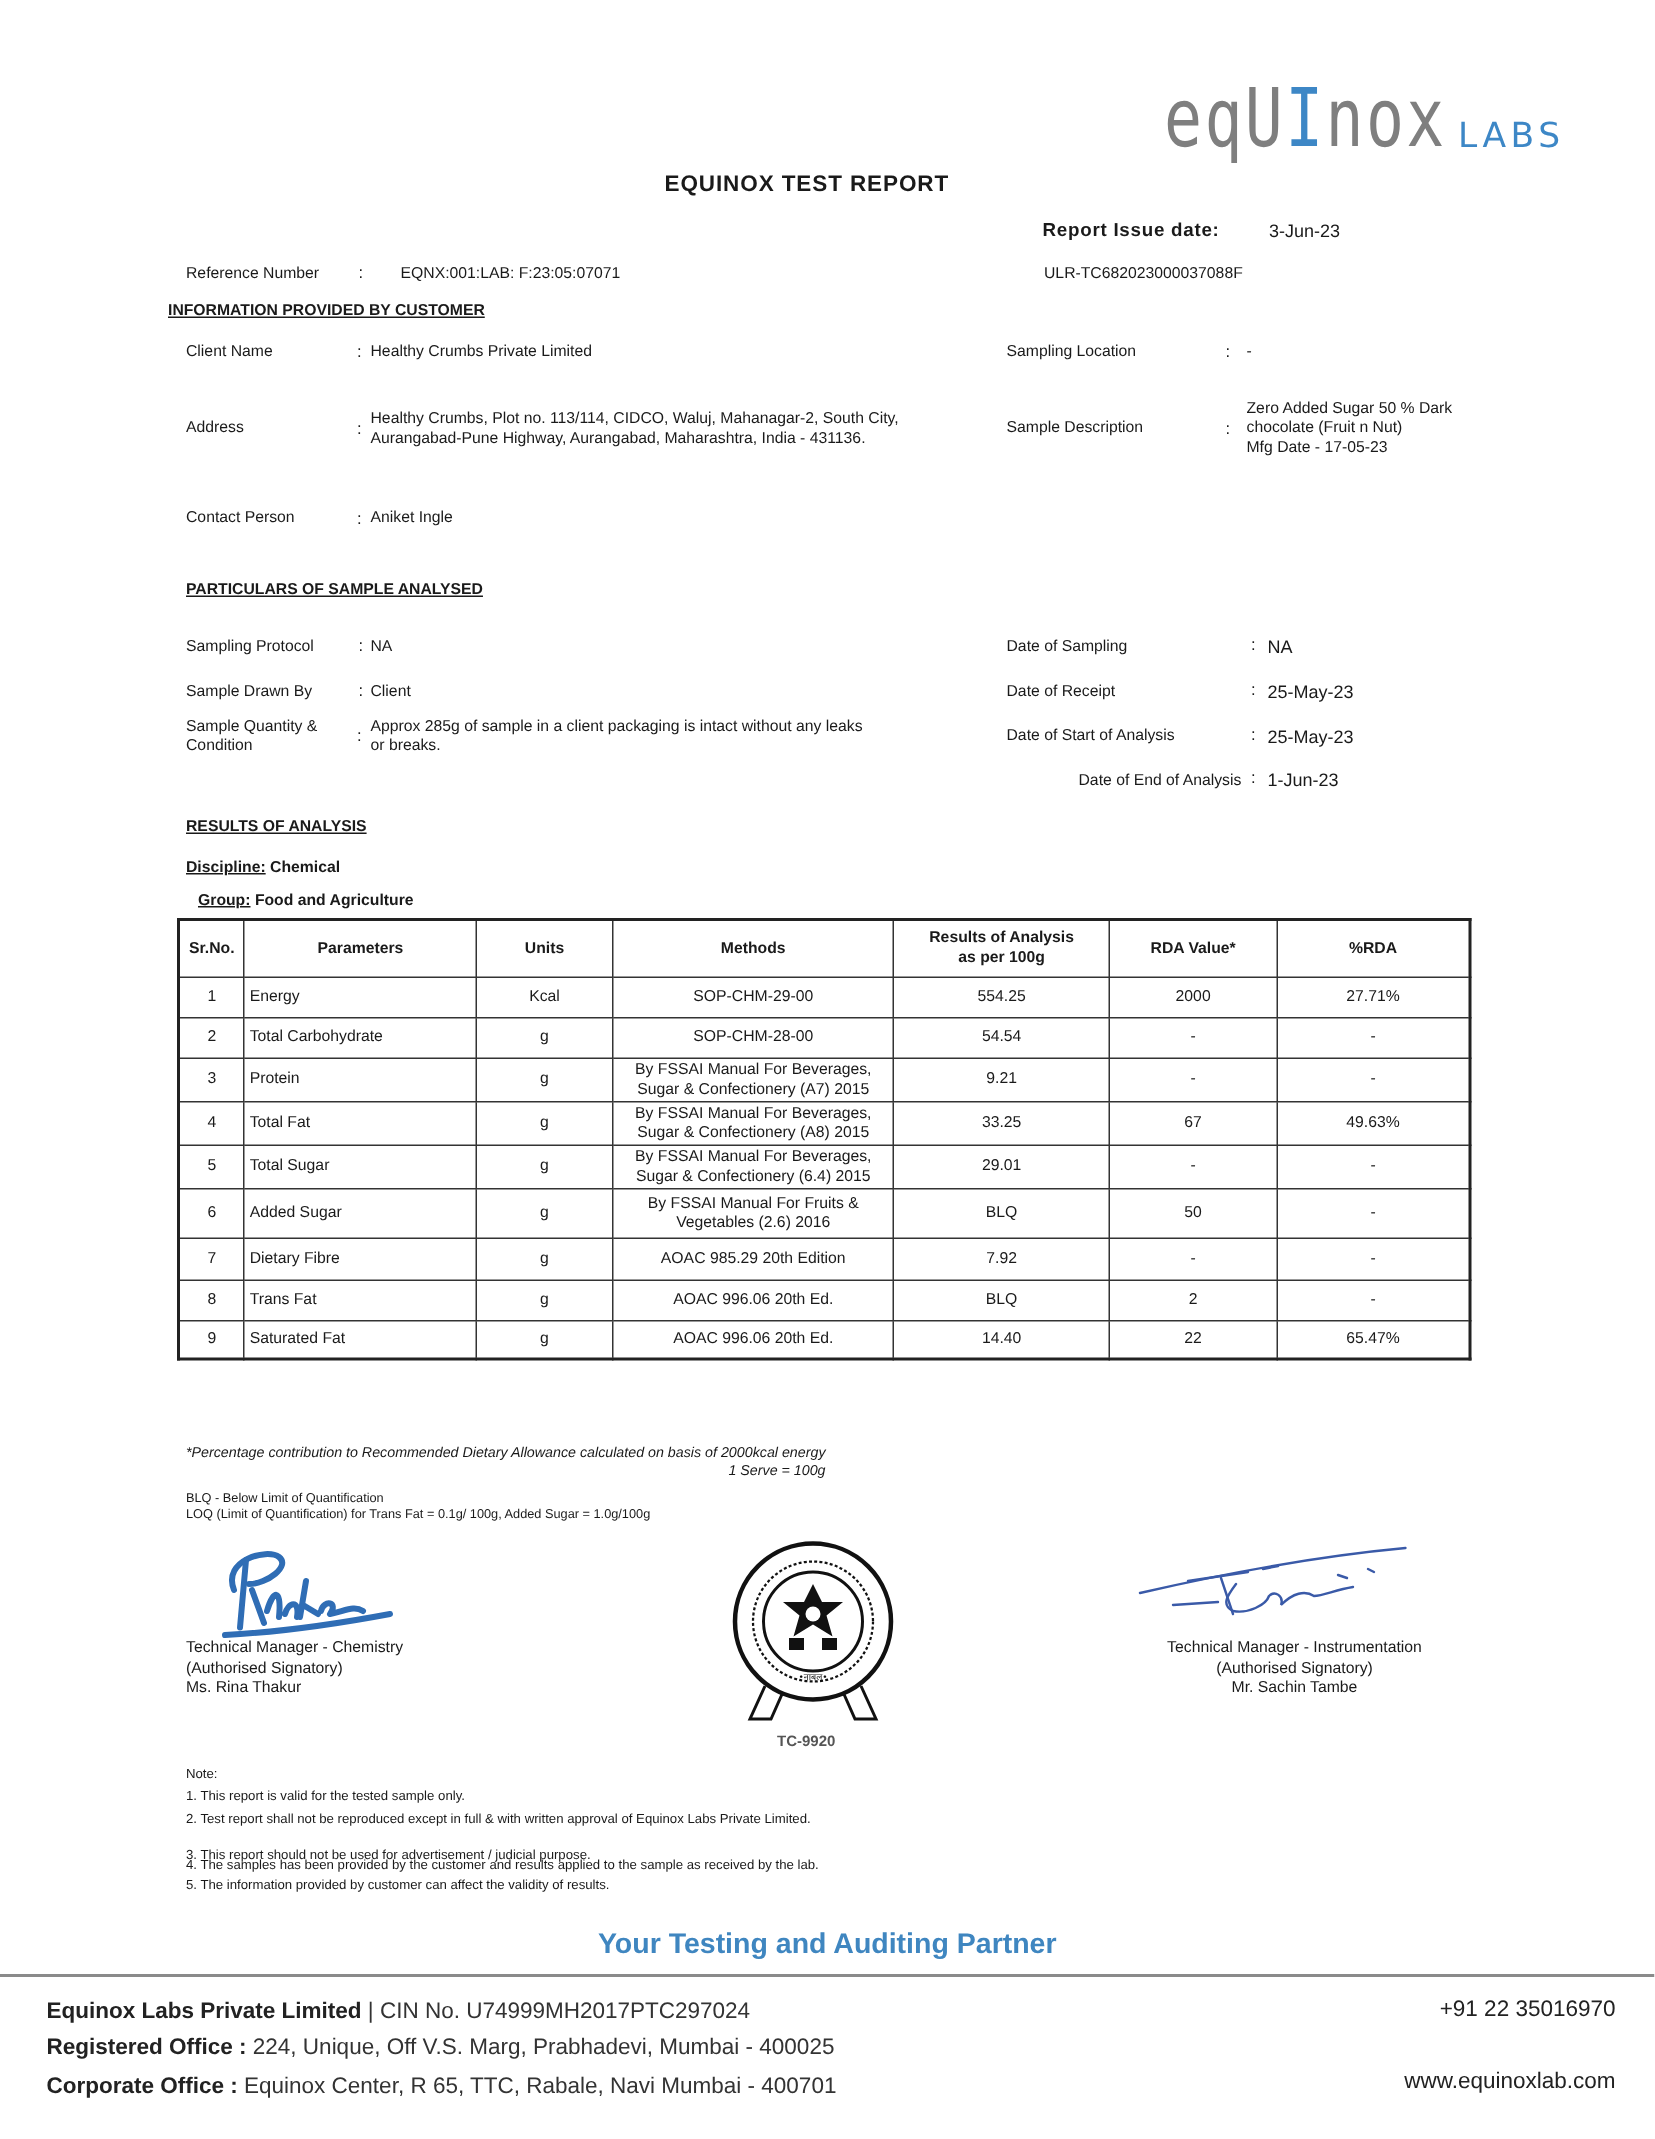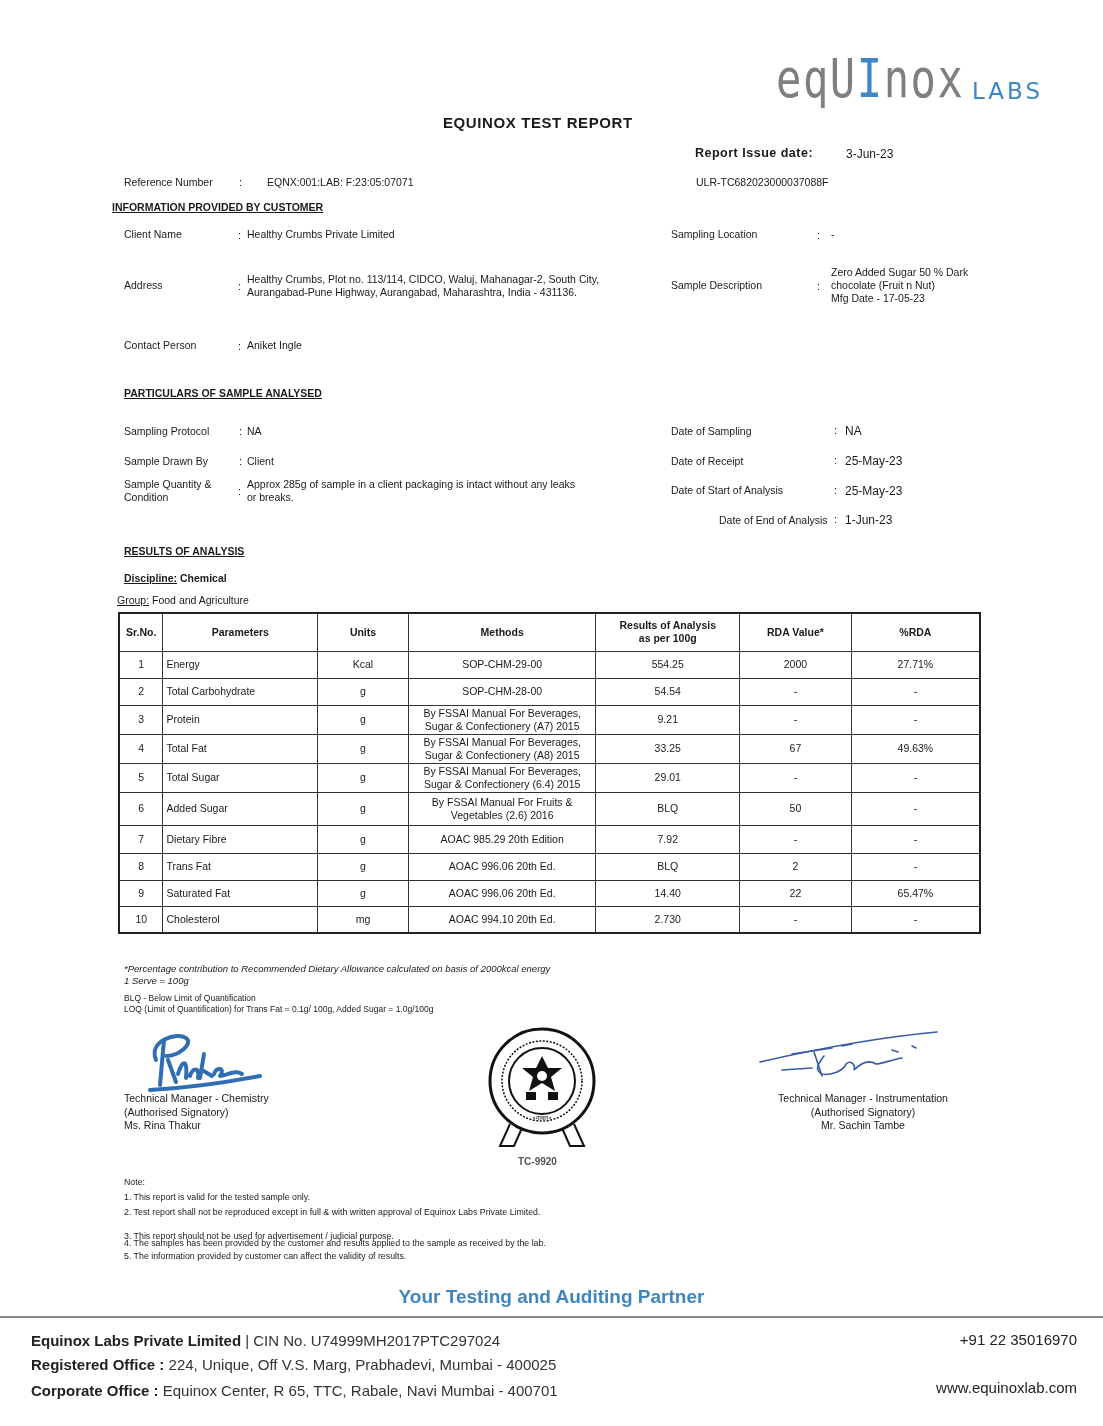--- a/index.html
+++ b/index.html
@@ -113,21 +113,21 @@
 
 <div class="abs sm" style="left:671px;top:514px;padding-left:48px;">Date of End of Analysis</div>
 <div class="abs colon" style="left:834px;top:513px;">:</div>
 <div class="abs val-lg" style="left:845px;top:513px;">1-Jun-23</div>
 
 <div class="abs heading" style="left:124px;top:545px;">RESULTS OF ANALYSIS</div>
 <div class="abs" style="left:124px;top:572px;font-size:10.5px;font-weight:bold;">
   <span style="text-decoration:underline;">Discipline:</span>
   <span>Chemical</span>
 </div>
-<div class="abs" style="left:117px;top:594px;font-size:10.5px;font-weight:normal;">
+<div class="abs" style="left:132px;top:594px;font-size:10.5px;font-weight:bold;">
   <span style="text-decoration:underline;">Group:</span>
   <span>Food and Agriculture</span>
 </div>
 
 <table class="results">
   <colgroup>
     <col style="width:44px">
       <col style="width:155px">
       <col style="width:91px">
       <col style="width:188px">
@@ -246,35 +246,24 @@
         <td>9</td>
         <td class="param">Saturated Fat</td>
         <td>g</td>
         <td>
           <div>AOAC 996.06 20th Ed.</div>
         </td>
         <td>14.40</td>
         <td>22</td>
         <td>65.47%</td>
       </tr>
-      <tr style="height: 27px;">
-        <td>10</td>
-        <td class="param">Cholesterol</td>
-        <td>mg</td>
-        <td>
-          <div>AOAC 994.10 20th Ed.</div>
-        </td>
-        <td>2.730</td>
-        <td>-</td>
-        <td>-</td>
-      </tr>
     </tbody>
 </table>
 
-<div class="abs notes-italic" style="left:124px;top:963px;">
+<div class="abs notes-italic" style="left:124px;top:963px;text-align:right;">
   <div>*Percentage contribution to Recommended Dietary Allowance calculated on basis of 2000kcal energy</div>
   <div>1 Serve = 100g</div>
 </div>
 <div class="abs tiny" style="left:124px;top:993px;">
   <div>BLQ - Below Limit of Quantification</div>
   <div>LOQ (Limit of Quantification) for Trans Fat = 0.1g/ 100g, Added Sugar = 1.0g/100g</div>
 </div>
 
 <svg class="abs" style="left:138px;top:1030px;" width="130" height="65" viewBox="0 0 130 65">
   <g fill="none" stroke="#2f6db5" stroke-width="4" stroke-linecap="round" stroke-linejoin="round">

